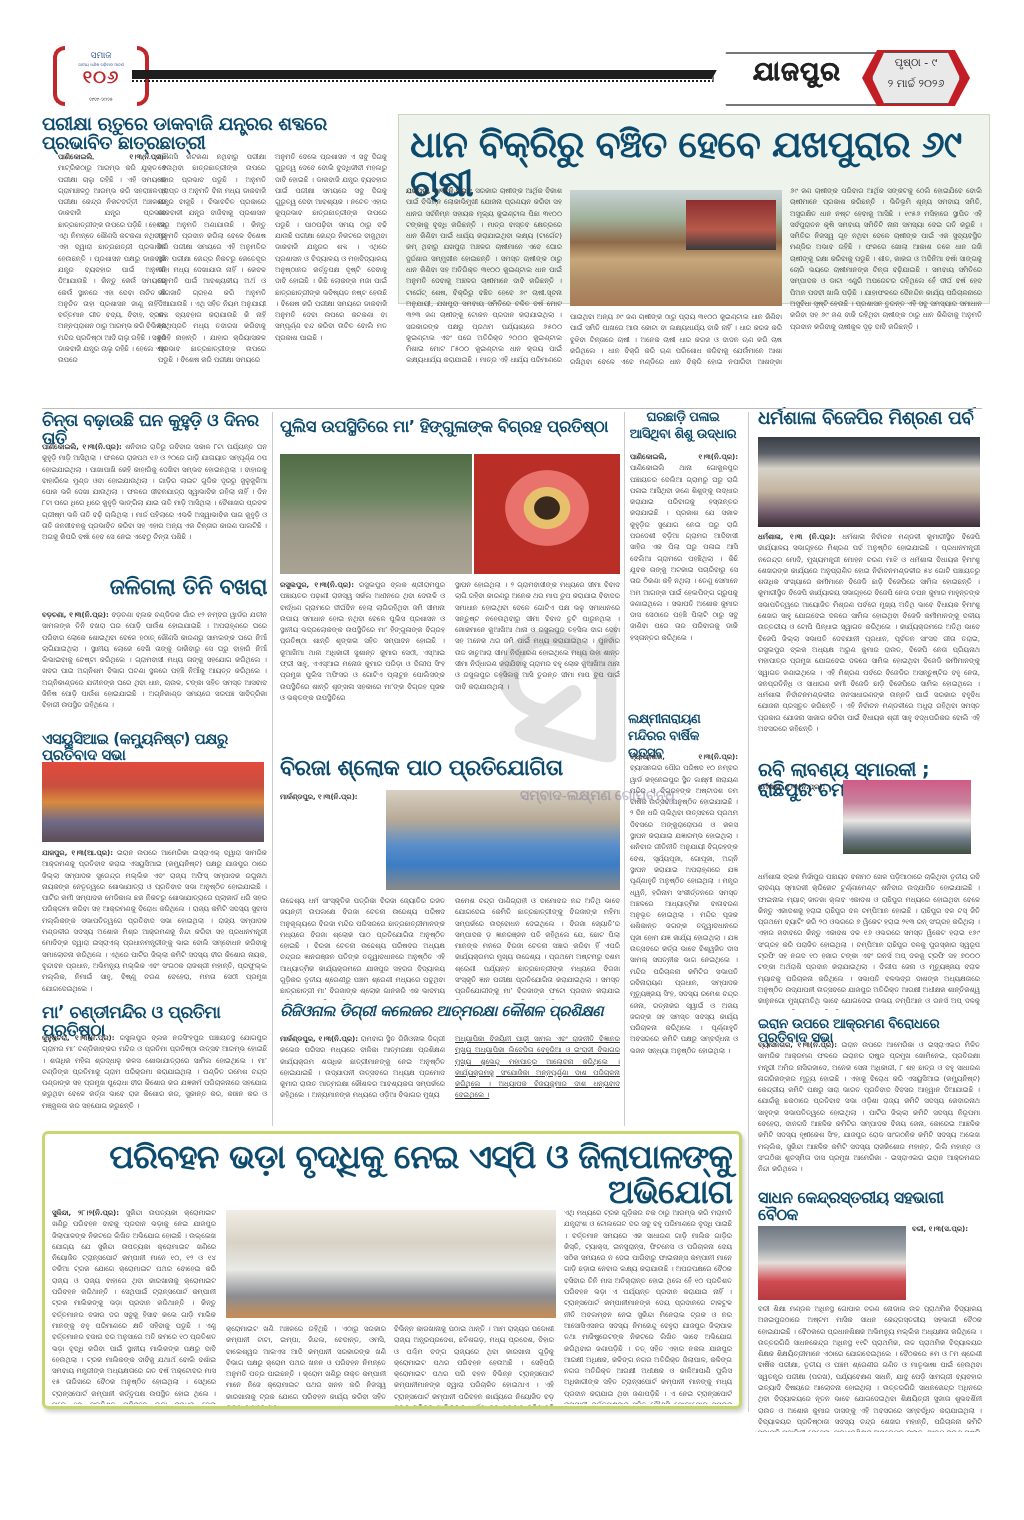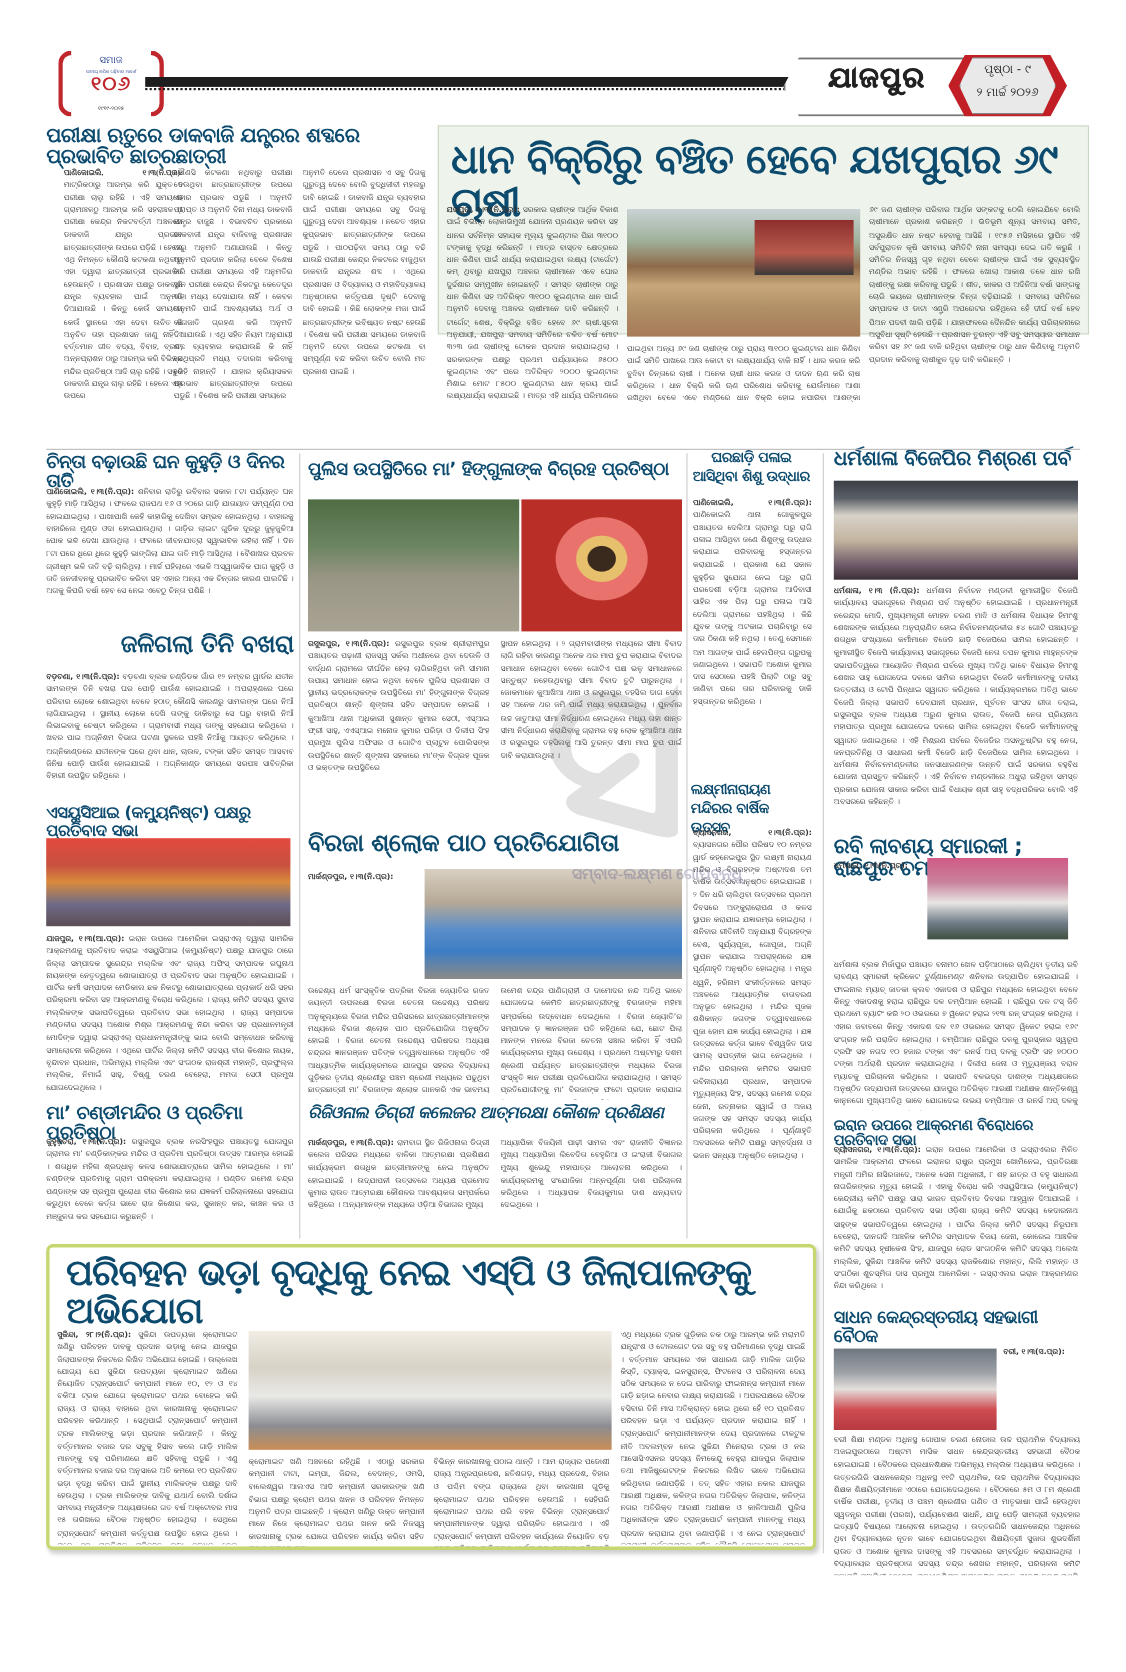--- a/index.html
+++ b/index.html
@@ -145,21 +145,21 @@
 </div>
 <div class="abs photo ph-kids" style="left:386px;top:790px;width:234px;height:100px;"></div>
 <div class="abs body" style="left:280px;top:896px;width:165px;height:104px;">ଉଦ୍ଦେଶ୍ୟ ଧର୍ମ ସାଂସ୍କୃତିକ ପତ୍ରିକା ବିରଜା ଜ୍ୟୋତିର ରଜତ ଜୟନ୍ତୀ ଉପଲକ୍ଷେ ବିରଜା ଚେତନା ଉଦ୍ଦେଶ୍ୟ ପରିଷଦ ଅନୁକୂଲ୍ୟରେ ବିରଜା ମନ୍ଦିର ପରିସରରେ ଛାତ୍ରଛାତ୍ରୀମାନଙ୍କ ମଧ୍ୟରେ ବିରଜା ଶ୍ଲୋକ ପାଠ ପ୍ରତିଯୋଗିତା ଅନୁଷ୍ଠିତ ହୋଇଛି । ବିରଜା ଚେତନା ଉଦ୍ଦେଶ୍ୟ ପରିଷଦର ଅଧ୍ୟକ୍ଷ ଚନ୍ଦ୍ରର ଜ୍ଞାନରଞ୍ଜନ ପତିଙ୍କ ତତ୍ତ୍ୱାବଧାନରେ ଅନୁଷ୍ଠିତ ଏହି ଆଧ୍ୟାତ୍ମିକ କାର୍ଯ୍ୟକ୍ରମରେ ଯାଜପୁର ସହରର ବିଦ୍ୟାଳୟ ଗୁଡ଼ିକର ତୃତୀୟ ଶ୍ରେଣୀରୁ ପଞ୍ଚମ ଶ୍ରେଣୀ ମଧ୍ୟରେ ପଢୁଥିବା ଛାତ୍ରଛାତ୍ରୀ ମା’ ବିରଜାଙ୍କ ଶ୍ଲୋକ ଗାନକରି ଏକ ଭାବମୟ ପରିବେଶ ସୃଷ୍ଟି କରିଥିଲେ । ରବୀଧର କୁଣ୍ଡଳଙ୍କ ସଂଯୋଜନାରେ ଅନୁଷ୍ଠିତ ପ୍ରତିଯୋଗିତାରେ ବିଚାରକଭାବେ ପଣ୍ଡିତ ଅଜୟ କୁମାର ନନ୍ଦ, ଶରତ କୁମାର ସାହୁ, ବିଷ୍ଣୁ ଚରଣ ନାୟକ ପ୍ରମୁଖ ଯୋଗଦେଇ ଶ୍ରେଷ୍ଠ କୃତୀ ତିନି ପ୍ରତିଯୋଗୀଙ୍କୁ ଚୟନ କରିଥିଲେ । କାର୍ଯ୍ୟକ୍ରମରେ ପଣ୍ଡିତ କୃଷ୍ଣଚନ୍ଦ୍ର ମିଶ୍ର, ପଣ୍ଡିତ</div>
 <div class="abs body" style="left:455px;top:896px;width:165px;height:104px;">ଉମେଶ ଚନ୍ଦ୍ର ପାଣିଗ୍ରାହୀ ଓ ଦାମୋଦର ନନ୍ଦ ଅତିଥି ଭାବେ ଯୋଗଦେଇ କେମିତି ଛାତ୍ରଛାତ୍ରୀଙ୍କୁ ବିରଜାଙ୍କ ମହିମା ସମ୍ପର୍କରେ ଉଦ୍ବୋଧନ ଦେଇଥିଲେ । ବିରଜା ଜ୍ୟୋତି’ର ସମ୍ପାଦକ ଡ଼ ଜ୍ଞାନରଞ୍ଜନ ପତି କହିଥିଲେ ଯେ, ଛୋଟ ପିଲା ମାନଙ୍କ ମନରେ ବିରଜା ଚେତନା ସଞ୍ଚାର କରିବା ହିଁ ଏପରି କାର୍ଯ୍ୟକ୍ରମର ମୁଖ୍ୟ ଉଦ୍ଦେଶ୍ୟ । ପ୍ରଥମେ ଅଷ୍ଟମରୁ ଦଶମ ଶ୍ରେଣୀ ପର୍ଯ୍ୟନ୍ତ ଛାତ୍ରଛାତ୍ରୀଙ୍କ ମଧ୍ୟରେ ବିରଜା ସଂସ୍କୃତି ଜ୍ଞାନ ପରୀକ୍ଷା ପ୍ରତିଯୋଗିତା କରାଯାଇଥିଲା । ସମସ୍ତ ପ୍ରତିଯୋଗୀଙ୍କୁ ମା’ ବିରଜାଙ୍କ ଫଟୋ ପ୍ରଦାନ କରାଯାଇ ବିରଜା ମନସ୍କ ହେବା ପାଇଁ ପରାମର୍ଶ ଦିଆଯାଇଥିଲା ।</div>
 
 <div class="abs hl" style="left:280px;top:1004px;width:345px;font-size:15px;font-style:italic;">ରିଜିଓନାଲ ଡିଗ୍ରୀ କଲେଜର ଆତ୍ମରକ୍ଷା କୌଶଳ ପ୍ରଶିକ୍ଷଣ</div>
 <div class="abs body" style="left:280px;top:1034px;width:165px;height:90px;">
   <b>ମାର୍କଣ୍ଡପୁର, ୧।୩(ନି.ପ୍ର):</b>
   <span>ରାମବାଗ ସ୍ଥିତ ରିଜିଓନାଲ ଡିଗ୍ରୀ କଲେଜ ପରିସର ମଧ୍ୟରେ ବାଳିକା ଆତ୍ମରକ୍ଷା ପ୍ରଶିକ୍ଷଣ କାର୍ଯ୍ୟକ୍ରମ ଶତାଧିକ ଛାତ୍ରୀମାନଙ୍କୁ ନେଇ ଅନୁଷ୍ଠିତ ହୋଇଯାଇଛି । ଉଦ୍ଯାପନୀ ଉତ୍ସବରେ ଅଧ୍ୟକ୍ଷ ପ୍ରମୋଦ କୁମାର ରାଉତ ଆତ୍ମରକ୍ଷା କୌଶଳର ଆବଶ୍ୟକତା ସମ୍ପର୍କରେ କହିଥିଲେ । ଅନ୍ୟମାନଙ୍କ ମଧ୍ୟରେ ଓଡ଼ିଆ ବିଭାଗର ମୁଖ୍ୟ</span>
 </div>
-<div class="abs body" style="left:455px;top:1034px;width:165px;height:90px;">ଅଧ୍ୟାପିକା ବିଜୟିନୀ ପାଢ଼ୀ ସାମଲ ଏବଂ ରାଜନୀତି ବିଜ୍ଞାନର ମୁଖ୍ୟ ଅଧ୍ୟାପିକା ଲିବେଦିତା ବେହୁରିଆ ଓ ଇଂରାଜୀ ବିଭାଗର ମୁଖ୍ୟ ଶୁଭେନ୍ଦୁ ମହାପାତ୍ର ଆଲୋଚନା କରିଥିଲେ । କାର୍ଯ୍ୟକ୍ରମକୁ ସଂଯୋଜିକା ଅନ୍ନପୂର୍ଣ୍ଣା ଦାଶ ପରିଚାଳନା କରିଥିଲେ । ଅଧ୍ୟାପକ ବିଜୟକୁମାର ଦାଶ ଧନ୍ୟବାଦ ଦେଇଥିଲେ ।</div>
+<div class="abs body" style="left:455px;top:1034px;width:165px;height:90px;text-decoration:underline;">ଅଧ୍ୟାପିକା ବିଜୟିନୀ ପାଢ଼ୀ ସାମଲ ଏବଂ ରାଜନୀତି ବିଜ୍ଞାନର ମୁଖ୍ୟ ଅଧ୍ୟାପିକା ଲିବେଦିତା ବେହୁରିଆ ଓ ଇଂରାଜୀ ବିଭାଗର ମୁଖ୍ୟ ଶୁଭେନ୍ଦୁ ମହାପାତ୍ର ଆଲୋଚନା କରିଥିଲେ । କାର୍ଯ୍ୟକ୍ରମକୁ ସଂଯୋଜିକା ଅନ୍ନପୂର୍ଣ୍ଣା ଦାଶ ପରିଚାଳନା କରିଥିଲେ । ଅଧ୍ୟାପକ ବିଜୟକୁମାର ଦାଶ ଧନ୍ୟବାଦ ଦେଇଥିଲେ ।</div>
 
 <div class="abs hl" style="left:758px;top:408px;width:222px;font-size:18.5px;">ଧର୍ମଶାଳା ବିଜେପିର ମିଶ୍ରଣ ପର୍ବ</div>
 <div class="abs photo ph-bjp" style="left:758px;top:437px;width:222px;height:90px;"></div>
 <div class="abs body" style="left:758px;top:532px;width:222px;height:224px;">
   <b>ଧର୍ମଶାଳା, ୧।୩ (ନି.ପ୍ର):</b>
   <span>ଧର୍ମଶାଳା ନିର୍ବାଚନ ମଣ୍ଡଳୀ କୁମାରୀସ୍ଥିତ ବିଜେପି କାର୍ଯ୍ୟାଳୟ ସଭାଗୃହରେ ମିଶ୍ରଣ ପର୍ବ ଅନୁଷ୍ଠିତ ହୋଇଯାଇଛି । ପ୍ରଧାନମନ୍ତ୍ରୀ ନରେନ୍ଦ୍ର ମୋଦି, ମୁଖ୍ୟମନ୍ତ୍ରୀ ମୋହନ ଚରଣ ମାଝି ଓ ଧର୍ମଶାଳା ବିଧାୟକ ହିମାଂଶୁ ଶେଖରଙ୍କ କାର୍ଯ୍ୟରେ ଅନୁପ୍ରାଣିତ ହୋଇ ନିର୍ବାଚନମଣ୍ଡଳୀର ୫୪ ଗୋଟି ପଞ୍ଚାୟତରୁ ଶତାଧିକ ସଂଖ୍ୟାରେ କର୍ମୀମାନେ ବିଜେଡି ଛାଡ଼ି ବିଜେପିରେ ସାମିଲ ହୋଇଛନ୍ତି । କୁମାରୀସ୍ଥିତ ବିଜେପି କାର୍ଯ୍ୟାଳୟ ସଭାଗୃହରେ ବିଜେପି ନେତା ତପନ କୁମାର ମାହୁନ୍ତଙ୍କ ସଭାପତିତ୍ୱରେ ଆୟୋଜିତ ମିଶ୍ରଣ ପର୍ବରେ ମୁଖ୍ୟ ଅତିଥି ଭାବେ ବିଧାୟକ ହିମାଂଶୁ ଶେଖର ସାହୁ ଯୋଗଦେଇ ଦଳରେ ସାମିଲ ହୋଇଥିବା ବିଜେଡି କର୍ମୀମାନଙ୍କୁ ଦଳୀୟ ଉତ୍ତରୀୟ ଓ ଟୋପି ପିନ୍ଧାଇ ସ୍ୱାଗତ କରିଥିଲେ । କାର୍ଯ୍ୟକ୍ରମରେ ଅତିଥି ଭାବେ ବିଜେପି ଜିଲ୍ଲା ସଭାପତି ଦେବଯାନୀ ପ୍ରଧାନ, ପୂର୍ବତନ ସାଂସଦ ରୀତା ତରାଇ, ରସୁଲପୁର ବ୍ଲକ ଅଧ୍ୟକ୍ଷ ଅରୁଣ କୁମାର ରାଉତ, ବିଜେପି ନେତା ପ୍ରିୟନାଥ ମହାପାତ୍ର ପ୍ରମୁଖ ଯୋଗଦେଇ ଦଳରେ ସାମିଲ ହୋଇଥିବା ବିଜେଡି କର୍ମୀମାନଙ୍କୁ ସ୍ୱାଗତ ଜଣାଇଥିଲେ । ଏହି ମିଶ୍ରଣ ପର୍ବରେ ବିଜେଡିର ଅସନ୍ତୁଷ୍ଟିର ବହୁ ନେତା, ଜନପ୍ରତିନିଧି ଓ ସାଧାରଣ କର୍ମୀ ବିଜେଡି ଛାଡ଼ି ବିଜେପିରେ ସାମିଲ ହୋଇଥିଲେ । ଧର୍ମଶାଳା ନିର୍ବାଚନମଣ୍ଡଳୀର ଜନସାଧାରଣଙ୍କ ଉନ୍ନତି ପାଇଁ ସରକାର ବହୁବିଧ ଯୋଜନା ପ୍ରସ୍ତୁତ କରିଛନ୍ତି । ଏହି ନିର୍ବାଚନ ମଣ୍ଡଳୀରେ ଅଧୁରା ରହିଥିବା ସମସ୍ତ ପ୍ରକାର ଯୋଜନା ସାକାର କରିବା ପାଇଁ ବିଧାୟକ ଶ୍ରୀ ସାହୁ ବଦ୍ଧପରିକର ବୋଲି ଏହି ଅବସରରେ କହିଛନ୍ତି ।</span>
 </div>
 
 <div class="abs hl" style="left:758px;top:760px;width:222px;font-size:19px;">ରବି ଲାବଣ୍ୟ ସ୍ମାରକୀ ; ରାଛିପୁର ଚମ୍ପିଆନ</div>
 <div class="abs body" style="left:758px;top:782px;width:82px;height:86px;">
@@ -175,21 +175,21 @@
 </div>
 
 <div class="abs hl" style="left:758px;top:1190px;width:222px;font-size:16px;">ସାଧନ କେନ୍ଦ୍ରସ୍ତରୀୟ ସହଭାଗୀ ବୈଠକ</div>
 <div class="abs photo ph-edu" style="left:758px;top:1226px;width:148px;height:74px;"></div>
 <div class="abs body" style="left:912px;top:1224px;width:70px;height:78px;">
   <b>ବରୀ, ୧।୩(ସ.ପ୍ର):</b>
 </div>
 <div class="abs body" style="left:758px;top:1304px;width:224px;height:128px;">ବରୀ ଶିକ୍ଷା ମଣ୍ଡଳ ଅଧିନସ୍ଥ ଗୋପାଳ ଚରଣ ନୋଡାଲ ଉଚ୍ଚ ପ୍ରାଥମିକ ବିଦ୍ୟାଳୟ ଅଜଇପୁରଠାରେ ଅଷ୍ଟମ ମାସିକ ସାଧନ କେନ୍ଦ୍ରସ୍ତରୀୟ ସହଭାଗୀ ବୈଠକ ହୋଇଯାଇଛି । ବୈଠକରେ ପ୍ରଧାନଶିକ୍ଷକ ଅଭିମନ୍ୟୁ ମଲ୍ଲିକ ଅଧ୍ୟକ୍ଷତା କରିଥିଲେ । ଉତ୍ତରଗିରି ସାଧନକେନ୍ଦ୍ର ଅଧିନସ୍ଥ ୧୧ଟି ପ୍ରାଥମିକ, ଉଚ୍ଚ ପ୍ରାଥମିକ ବିଦ୍ୟାଳୟର ଶିକ୍ଷକ ଶିକ୍ଷୟିତ୍ରୀମାନେ ଏଠାରେ ଯୋଗଦେଇଥିଲେ । ବୈଠକରେ ୫ମ ଓ ୮ମ ଶ୍ରେଣୀ ବାର୍ଷିକ ପରୀକ୍ଷା, ତୃତୀୟ ଓ ପଞ୍ଚମ ଶ୍ରେଣୀର ଗଣିତ ଓ ମାତୃଭାଷା ପାଇଁ ହେଉଥିବା ସ୍ୱତନ୍ତ୍ର ପରୀକ୍ଷା (ପରଖ), ପର୍ଯ୍ୟବେକ୍ଷଣ ସାଧନି, ଯାଦୁ ପେଡ଼ି ସାମଗ୍ରୀ ବ୍ୟବହାର ଇତ୍ୟାଦି ବିଷୟରେ ଆଲୋଚନା ହୋଇଥିଲା । ଉତ୍ତରଗିରି ସାଧନକେନ୍ଦ୍ର ଅଧିନରେ ଥିବା ବିଦ୍ୟାଳୟରେ ନୂତନ ଭାବେ ଯୋଗଦେଇଥିବା ଶିକ୍ଷୟିତ୍ରୀ ସୁଜାତା ଶୁଭଦର୍ଶିନୀ ରାଉତ ଓ ଅଶୋକ କୁମାର ଦାସଙ୍କୁ ଏହି ଅବସରରେ ସମ୍ବର୍ଦ୍ଧିତ କରାଯାଇଥିଲା । ବିଦ୍ୟାଳୟର ପ୍ରତିଷ୍ଠାତା ସଦସ୍ୟ ଚନ୍ଦ୍ର ଶେଖର ମହାନ୍ତି, ପରିଚାଳନା କମିଟି ସଭାପତି ମହାଲିନୀ ବେହେରା, ପ୍ରଧାନଶିକ୍ଷକ ଅମରେନ୍ଦ୍ର ରାଉତ, ଆନନ୍ଦ ଚରଣ ପୃଷ୍ଟି, ଅନୁମତି ସାମଲ, କୃଷ୍ଣକାନ୍ତ କୁମାର ମଲ୍ଲିକ, ସାଧନକେନ୍ଦ୍ର ସଂଯୋଜକ ଅରୁଣ କୁମାର ଦାସ, ହେମନ୍ତ କୁମାର ବିଶ୍ୱାଳ ପ୍ରମୁଖ ଆଲୋଚନାରେ ଭାଗ ନେଇଥିଲେ । ଶିକ୍ଷୟିତ୍ରୀ ହେମଲତା ରଥ ଧନ୍ୟବାଦ ଦେଇଥିଲେ ।</div>
 
 <div class="abs bottom-box"></div>
-<div class="abs hl" style="left:60px;top:1140px;width:672px;font-size:33px;letter-spacing:-1px;">ପରିବହନ ଭଡ଼ା ବୃଦ୍ଧିକୁ ନେଇ ଏସ୍‌ପି ଓ ଜିଲାପାଳଙ୍କୁ ଅଭିଯୋଗ</div>
+<div class="abs hl" style="left:60px;top:1140px;width:672px;font-size:33px;letter-spacing:-1px;text-align:right;">ପରିବହନ ଭଡ଼ା ବୃଦ୍ଧିକୁ ନେଇ ଏସ୍‌ପି ଓ ଜିଲାପାଳଙ୍କୁ ଅଭିଯୋଗ</div>
 <div class="abs body" style="left:52px;top:1208px;width:164px;height:196px;">
   <b>ସୁକିନ୍ଦା, ୨୮।୨(ନି.ପ୍ର):</b>
   <span>ସୁକିନ୍ଦା ଉପତ୍ୟକା କ୍ରୋମାଇଟ ଖଣିରୁ ପରିବହନ ଦାବକୁ ପ୍ରଦାନ ଭଡ଼ାକୁ ନେଇ ଯାଜପୁର ଜିଲାପାଳଙ୍କ ନିକଟରେ ଲିଖିତ ଅଭିଯୋଗ ହୋଇଛି । ଉଲ୍ଲେଖ ଯୋଗ୍ୟ ଯେ ସୁକିନ୍ଦା ଉପତ୍ୟକା କ୍ରୋମାଇଟ ଖଣିରେ ନିୟୋଜିତ ଟ୍ରାନ୍ସପୋର୍ଟ କମ୍ପାନୀ ମାନେ ୧୦, ୧୨ ଓ ୧୪ ଚକିଆ ଟ୍ରକ ଯୋଗେ କ୍ରୋମାଇଟ ପଥର ବୋହେଇ କରି ରାଜ୍ୟ ଓ ରାଜ୍ୟ ବାହାରେ ଥିବା କାରଖାନାକୁ କ୍ରୋମାଇଟ ପରିବହନ କରିଥାନ୍ତି । ସେଥିପାଇଁ ଟ୍ରାନ୍ସପୋର୍ଟ କମ୍ପାନୀ ଟ୍ରକ ମାଲିକଙ୍କୁ ଭଡ଼ା ପ୍ରଦାନ କରିଥାନ୍ତି । କିନ୍ତୁ ବର୍ତ୍ତମାନର ବଜାର ଦର ସବୁକୁ ହିସାବ କଲେ ଗାଡ଼ି ମାଲିକ ମାନଙ୍କୁ ବହୁ ପରିମାଣରେ କ୍ଷତି ସହିବାକୁ ପଡୁଛି । ଏଣୁ ବର୍ତ୍ତମାନର ବଜାର ଦର ଅନୁସାରେ ଅତି କମରେ ୧୦ ପ୍ରତିଶତ ଭଡ଼ା ବୃଦ୍ଧି କରିବା ପାଇଁ ସ୍ଥାନୀୟ ମାଲିକଙ୍କ ପକ୍ଷରୁ ଦାବି ହେଉଥିଲା । ଟ୍ରକ ମାଲିକଙ୍କ ଦାବିକୁ ଯଥାର୍ଥ ବୋଲି ଦର୍ଶାଇ ସମବାୟ ମନ୍ତ୍ରୀଙ୍କ ଅଧ୍ୟକ୍ଷତାରେ ଗତ ବର୍ଷ ଅକ୍ଟୋବର ମାସ ୧୫ ତାରିଖରେ ବୈଠକ ଅନୁଷ୍ଠିତ ହୋଇଥିଲା । ସେଥିରେ ଟ୍ରାନ୍ସପୋର୍ଟ କମ୍ପାନୀ କର୍ତ୍ତୃପକ୍ଷ ଉପସ୍ଥିତ ହୋଇ ଥିଲେ । ପରେ ୧୦ ପ୍ରତିଶତ ପରିବହନ ଭଡ଼ା ବୃଦ୍ଧିକୁ ନେଇ ଟ୍ରାନ୍ସପୋର୍ଟ କମ୍ପାନୀ ମାନଙ୍କୁ ଅନୁରୋଧ କରାଯାଇ ଥିଲା । ସୂଚନା ଥାଉକି, ଦେଶର ସର୍ବ ବୃହତ୍ କ୍ରୋମ ଉପତ୍ୟକା ଅଞ୍ଚଳ ଯାଜପୁର ଜିଲା ସୁକିନ୍ଦା ତହସିଲ ଅଧୀନ ସୁକିନ୍ଦା</span>
 </div>
 <div class="abs photo ph-meeting" style="left:226px;top:1210px;width:330px;height:108px;"></div>
 <div class="abs body" style="left:226px;top:1324px;width:160px;height:82px;">କ୍ରୋମାଇଟ ଖଣି ଅଞ୍ଚଳରେ ରହିଥିଛି । ଏଠାରୁ ସରକାର କମ୍ପାନୀ ଟାଟା, ଇମ୍ପା, ଜିନ୍ଦଲ, ବେଦାନ୍ତ, ଓମସି, ବାଲେଶ୍ୱର ଆଲଏସ ଆଦି କମ୍ପାନୀ ସରକାରଙ୍କ ଖଣି ବିଭାଗ ପକ୍ଷରୁ କ୍ରୋମ ପଥର ଖନନ ଓ ପରିବହନ ନିମନ୍ତେ ଅନୁମତି ପତ୍ର ପାଇଛନ୍ତି । କ୍ରୋମ ଖଣିରୁ ଉକ୍ତ କମ୍ପାନୀ ମାନେ ନିଜେ କ୍ରୋମାଇଟ ପଥର ଖନନ କରି ନିଜସ୍ୱ କାରଖାନାକୁ ଟ୍ରକ ଯୋଗେ ପରିବହନ କାର୍ଯ୍ୟ କରିବା ସହିତ ରାଜ୍ୟ ବାହାରେ ଥିବା</div>
 <div class="abs body" style="left:394px;top:1324px;width:160px;height:82px;">ବିଭିନ୍ନ କାରଖାନାକୁ ପଠାଇ ଥାନ୍ତି । ଆମ ରାଜ୍ୟର ପଡୋଶୀ ରାଜ୍ୟ ଅନ୍ଧ୍ରପ୍ରଦେଶ, ଛତିଶଗଡ଼, ମଧ୍ୟ ପ୍ରଦେଶ, ବିହାର ଓ ପଶ୍ଚିମ ବଙ୍ଗ ରାଜ୍ୟରେ ଥିବା କାରଖାନା ଗୁଡ଼ିକୁ କ୍ରୋମାଇଟ ପଥର ପରିବହନ ହେଉଅଛି । ସେହିପରି କ୍ରୋମାଇଟ ପଥର ପରି ବହନ ବିଭିନ୍ନ ଟ୍ରାନ୍ସପୋର୍ଟ କମ୍ପାନୀମାନଙ୍କ ଦ୍ୱାରା ପରିଚାଳିତ ହୋଇଥାଏ । ଏହି ଟ୍ରାନ୍ସପୋର୍ଟ କମ୍ପାନୀ ପରିବହନ କାର୍ଯ୍ୟରେ ନିୟୋଜିତ ବଡ଼ ଟ୍ରକ ଗୁଡ଼ିକର ମାଲିକଙ୍କୁ ଧାର୍ଯ୍ୟ ଦର ପ୍ରଦାନ କରିଥାନ୍ତି ।</div>
 <div class="abs body" style="left:564px;top:1208px;width:168px;height:196px;">ଏଥି ମଧ୍ୟରେ ଟ୍ରକ ଗୁଡ଼ିକର ଚକ ଠାରୁ ଆରମ୍ଭ କରି ମରାମତି ଯନ୍ତ୍ରାଂଶ ଓ ଟୋଲଗେଟ ଦର ସବୁ ବହୁ ପରିମାଣରେ ବୃଦ୍ଧି ପାଇଛି । ବର୍ତ୍ତମାନ ସମୟରେ ଏକ ସାଧାରଣ ଗାଡ଼ି ମାଲିକ ଗାଡ଼ିର କିସ୍ତି, ଟ୍ୟାକ୍ସ, ଇନସୁରାନ୍ସ, ଫିଟନେସ ଓ ପରିଚାଳନା ଦେୟ ସଠିକ ସମୟରେ ନ ଦେଇ ପାରିବାରୁ ଫାଇନାନ୍ସ କମ୍ପାନୀ ମାନେ ଗାଡ଼ି ଛଡ଼ାଇ ନେବାର ଲକ୍ଷ୍ୟ କରାଯାଉଛି । ଅପରପକ୍ଷରେ ବୈଠକ ବସିବାର ତିନି ମାସ ଅତିକ୍ରାନ୍ତ ହୋଇ ଥିଲେ ହେଁ ୧୦ ପ୍ରତିଶତ ପରିବହନ ଭଡ଼ା ଏ ପର୍ଯ୍ୟନ୍ତ ପ୍ରଦାନ କରାଯାଇ ନାହିଁ । ଟ୍ରାନ୍ସପୋର୍ଟ କମ୍ପାନୀମାନଙ୍କ ଦେୟ ପ୍ରଦାନରେ ଟାଳଟୁଳ ନୀତି ଅବଲମ୍ବନ ନେଇ ସୁକିନ୍ଦା ମିନେରାଲ ଟ୍ରକ ଓ ନର ଆସୋସିଏସନର ସଦସ୍ୟ ନିମକେନ୍ଦୁ ବେହୁରା ଯାଜପୁର ଜିଲାପାଳ ତଥା ମାଜିଷ୍ଟ୍ରେଟଙ୍କ ନିକଟରେ ଲିଖିତ ଭାବେ ଅଭିଯୋଗ କରିଥିବାର ଜଣାପଡ଼ିଛି । ତତ୍ ସହିତ ଏହାର ନକଲ ଯାଜପୁର ଆରକ୍ଷୀ ଅଧିକ୍ଷକ, କଳିଙ୍ଗ ନଗର ଅତିରିକ୍ତ ଜିଲାପାଳ, କଳିଙ୍ଗ ନଗର ଅତିରିକ୍ତ ଆରକ୍ଷୀ ଅଧୀକ୍ଷକ ଓ କାଳିଆପାଣି ପୁଲିସ ଅଧିକାରୀଙ୍କ ସହିତ ଟ୍ରାନ୍ସପୋର୍ଟ କମ୍ପାନୀ ମାନଙ୍କୁ ମଧ୍ୟ ପ୍ରଦାନ କରାଯାଇ ଥିବା ଜଣାପଡ଼ିଛି । ଏ ନେଇ ଟ୍ରାନ୍ସପୋର୍ଟ କମ୍ପାନୀ କର୍ତ୍ତୃପକ୍ଷଙ୍କ ସହିତ କୌଣସି ଯୋଗାଯୋଗ ସମ୍ଭବ ହୋଇ ନାହିଁ ।</div>
 
 <div class="abs watermark">ସ</div>

